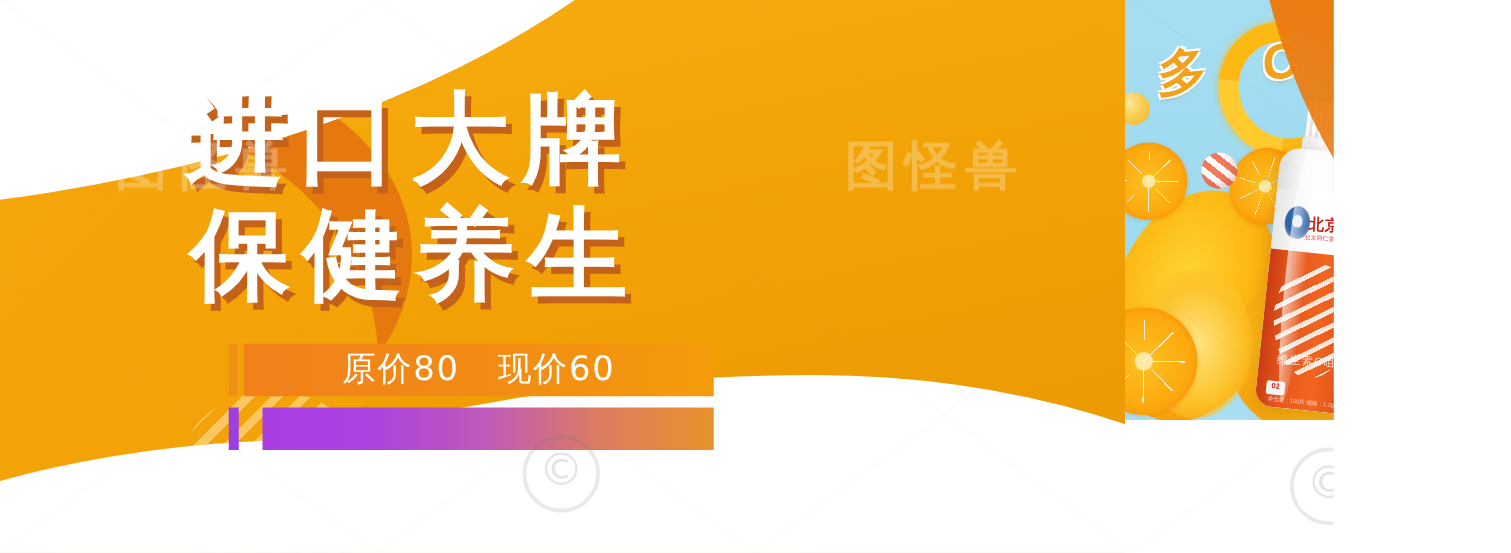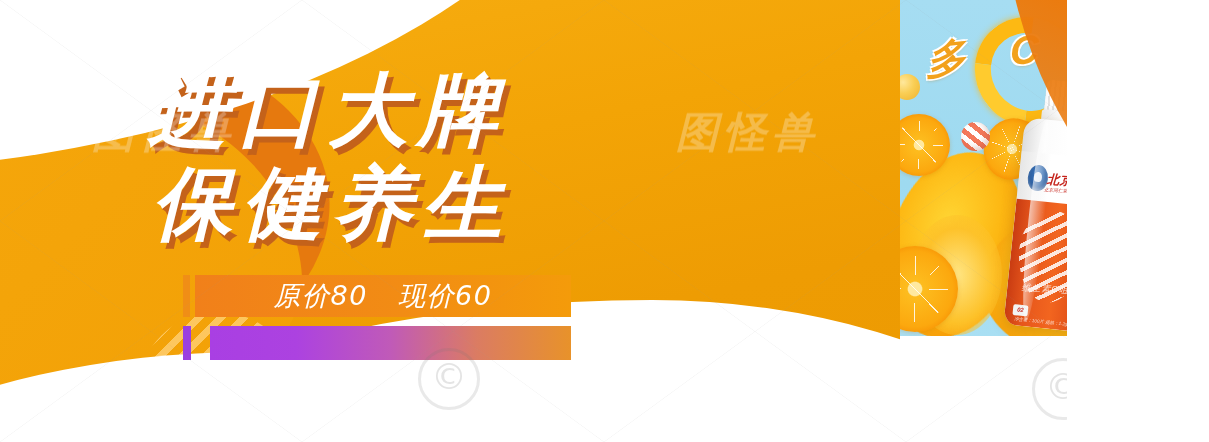--- a/index.html
+++ b/index.html
@@ -10,21 +10,20 @@
   body {
     font-family: "Liberation Sans", "DejaVu Sans", sans-serif;
   }
 
   .banner {
     position: relative;
     width: 1067px;
     height: 442px;
     overflow: hidden;
     background: #ffffff;
-    font-style: italic;
   }
 
   
   .bg-white-base {
     position: absolute;
     inset: 0;
     background: #ffffff;
   }
 
   

